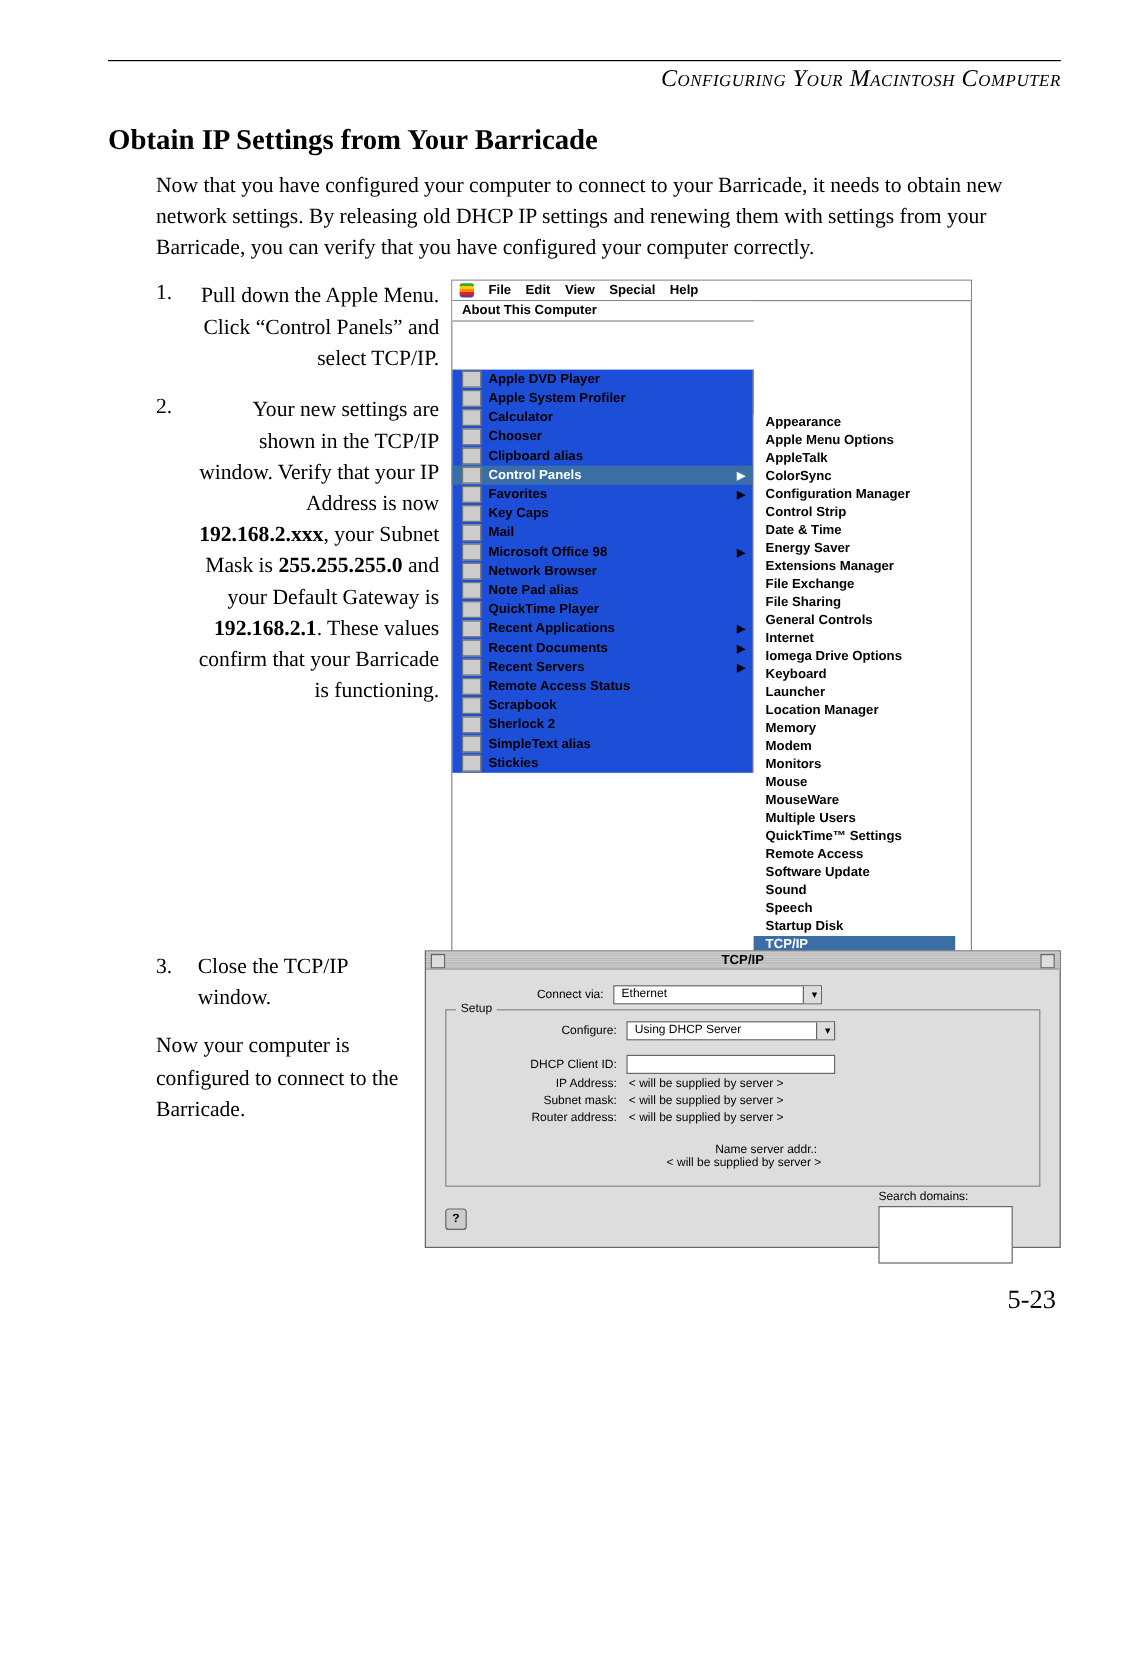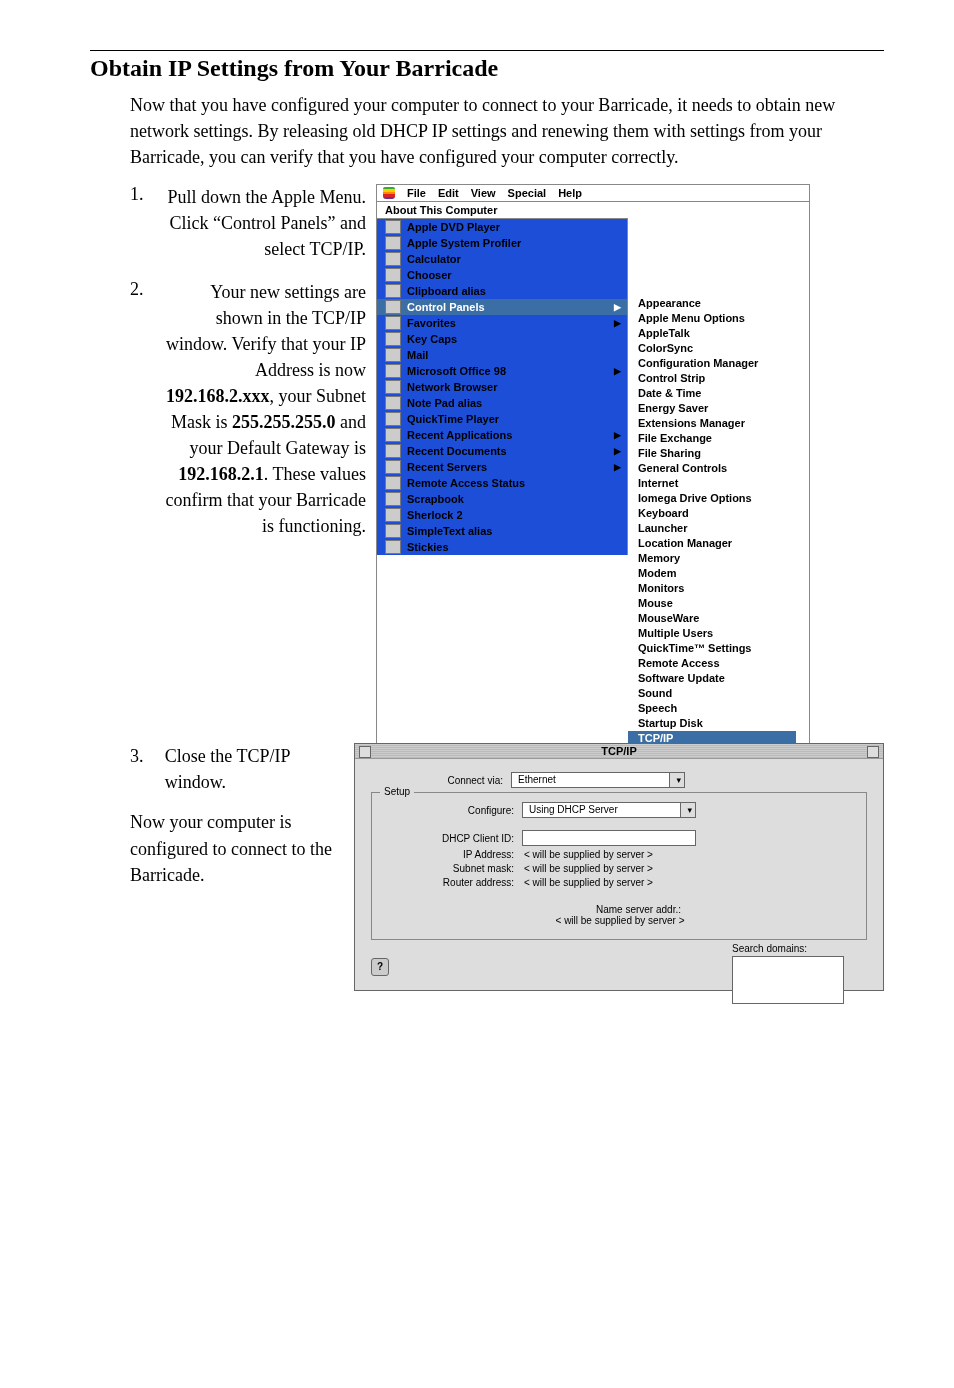--- a/index.html
+++ b/index.html
@@ -55,20 +55,21 @@
   }
   .menubar .apple {
     display: inline-block;
     width: 12px; height: 12px;
     background: linear-gradient(#3a3 0 20%, #fc0 20% 40%, #f80 40% 60%, #d22 60% 80%, #639 80% 100%);
     border-radius: 2px 2px 3px 3px;
   }
   .menu-col {
     display: flex;
     flex-direction: column;
+    gap: 40px;
   }
   .apple-menu {
     background: #1d4ed8;
     width: 250px;
     border-right: 1px solid #888;
   }
   .apple-menu .item {
     padding: 1px 8px 1px 8px;
     font-weight: bold;
     display: flex;
@@ -261,20 +262,21 @@
   }
   .lower-left .srow { display: flex; gap: 18px; margin-bottom: 14px; }
   .lower-left .srow .n { width: 18px; }
   .tcpip-body { position: relative; }
 </style>
 </head>
 <body>
 
 <div class="page">
   <div class="header-line"></div>
+  <div class="running-head">Configuring Your Macintosh Computer</div>
 
   <h2 class="section-title">Obtain IP Settings from Your Barricade</h2>
 
   <div class="intro">Now that you have configured your computer to connect to your Barricade, it needs to obtain new network settings. By releasing old DHCP IP settings and renewing them with settings from your Barricade, you can verify that you have configured your computer correctly.</div>
 
   <div class="content-cols">
     <div class="left-steps">
       <div class="srow">
         <div class="n">1.</div>
         <div class="t">Pull down the Apple Menu. Click “Control Panels” and select TCP/IP.</div>
@@ -471,13 +473,14 @@
           <div class="search-box">
             <div>Search domains:</div>
             <div class="sbox"></div>
           </div>
         </div>
         <span class="info-btn">?</span>
       </div>
     </div>
   </div>
 
+  <div class="page-num">5-23</div>
 </div>
 
 </body></html>

